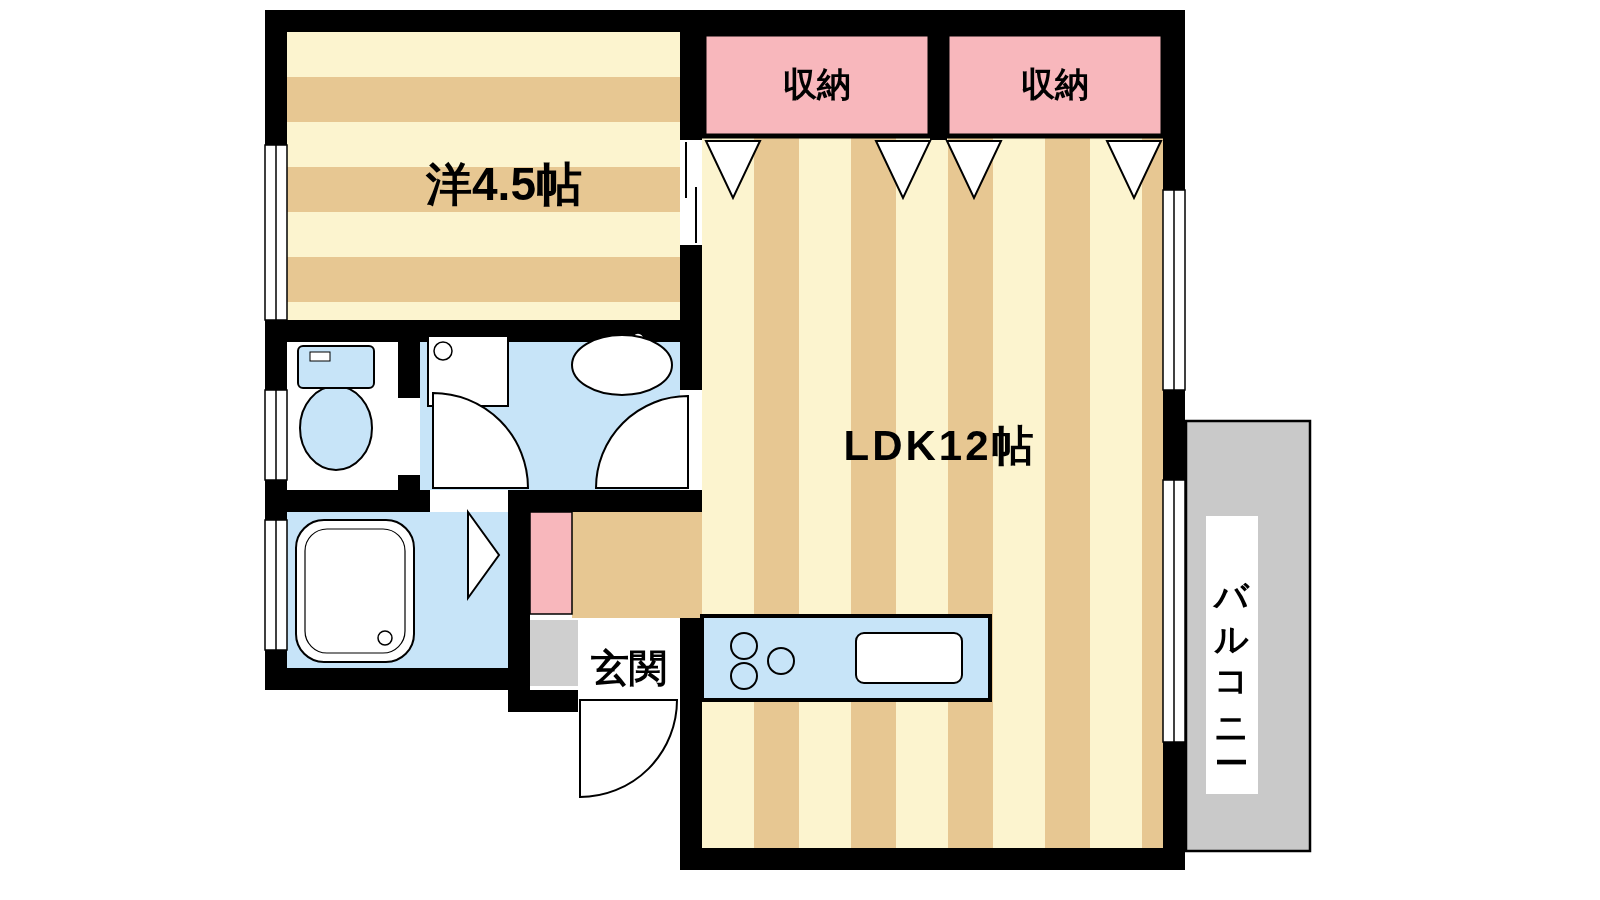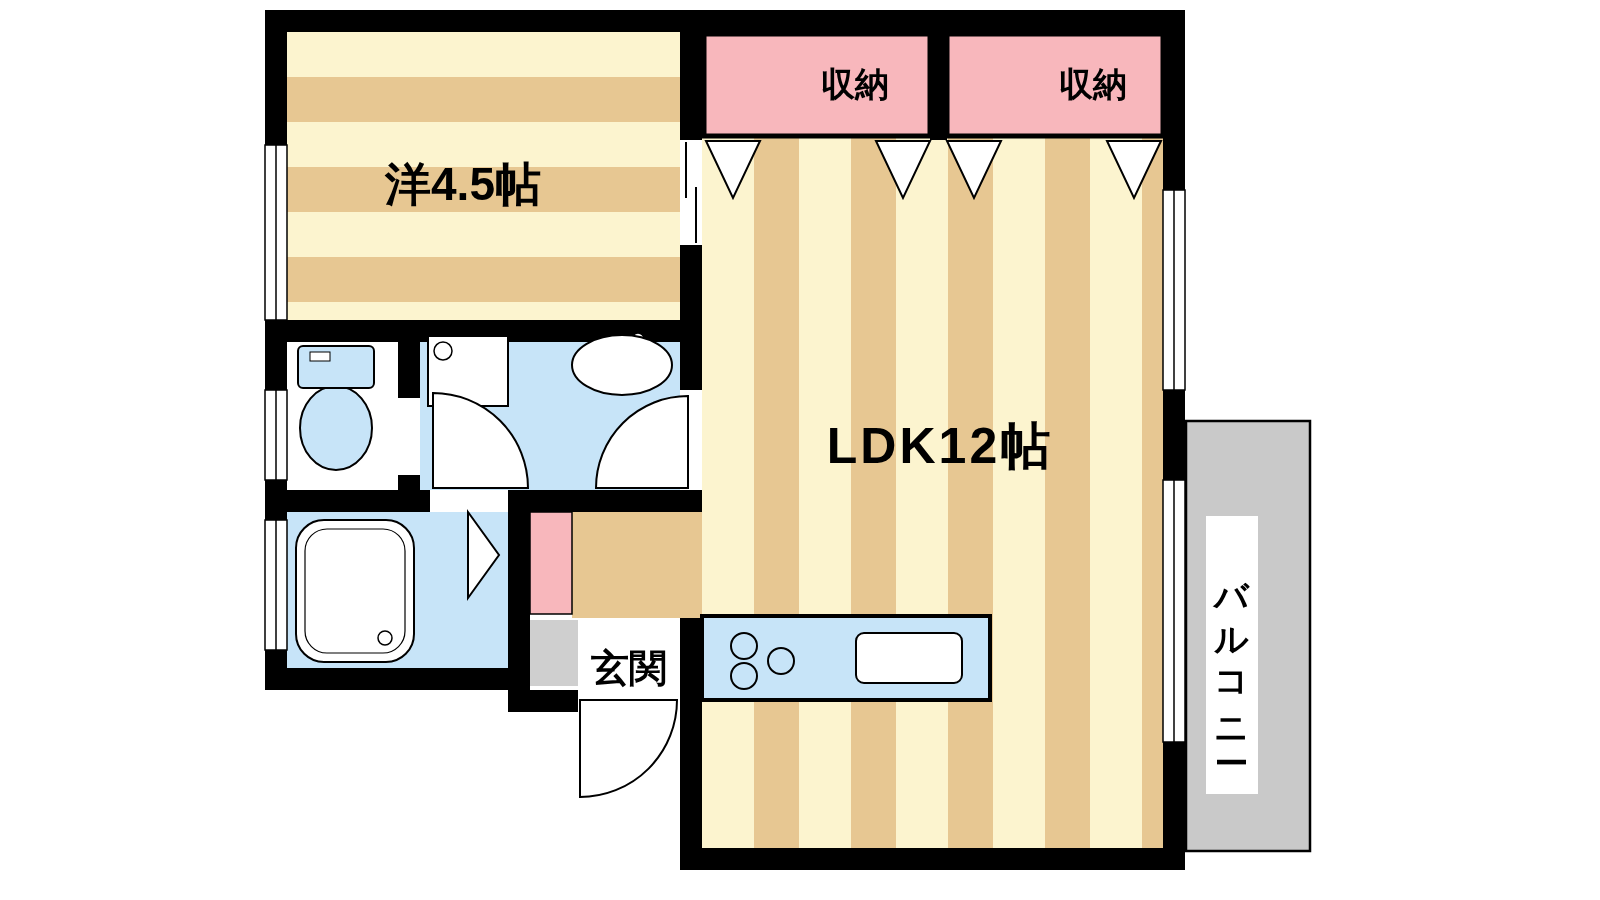--- a/index.html
+++ b/index.html
@@ -27,25 +27,25 @@
     background:repeating-linear-gradient(90deg,var(--cream) 0 52px,var(--tan) 52px 97px);
   }
   .floor-washroom{left:420px;top:342px;width:260px;height:148px;background:var(--fixture-blue);}
   .floor-bathroom{left:287px;top:512px;width:221px;height:156px;background:var(--fixture-blue);}
   .floor-hall{left:572px;top:512px;width:130px;height:106px;background:var(--tan);}
   svg.overlay{position:absolute;left:0;top:0;}
   .label{
     position:absolute;transform:translate(-50%,-50%);
     font-weight:bold;color:#000;white-space:nowrap;line-height:1;
   }
-  .label-west{left:463px;top:184px;font-size:46px;}
-  .label-closet{font-size:34px;margin-left:38px;}
+  .label-west{left:504px;top:184px;font-size:46px;}
+  .label-closet{font-size:34px;}
   .label-closet-left{left:817px;top:84px;}
   .label-closet-right{left:1055px;top:84px;}
-  .label-ldk{left:940px;top:446px;font-size:50px;letter-spacing:3px;}
+  .label-ldk{left:940px;top:446px;font-size:42px;letter-spacing:3px;}
   .label-genkan{left:629px;top:668px;font-size:38px;}
   .label-balcony{
     left:1232px;top:655px;font-size:34px;
     writing-mode:vertical-rl;letter-spacing:8px;
   }
 </style>
 </head>
 <body>
 
 <div id="plan">

